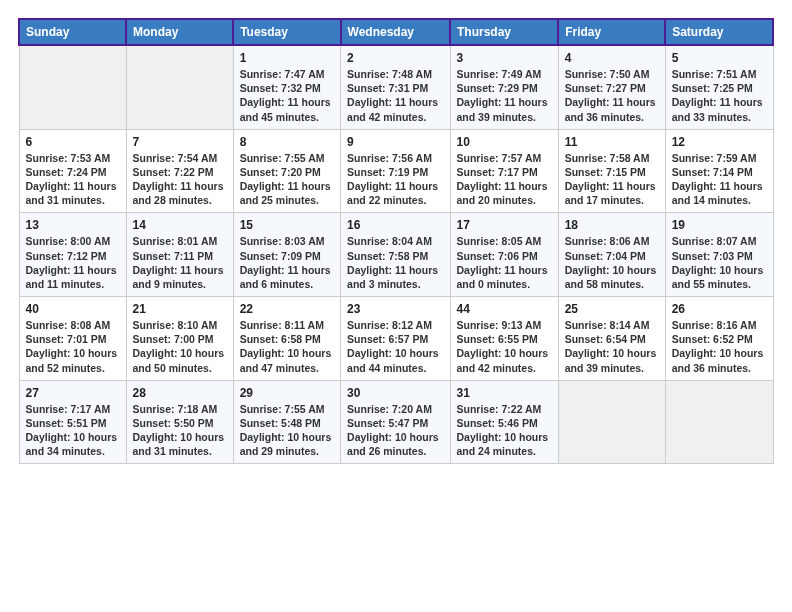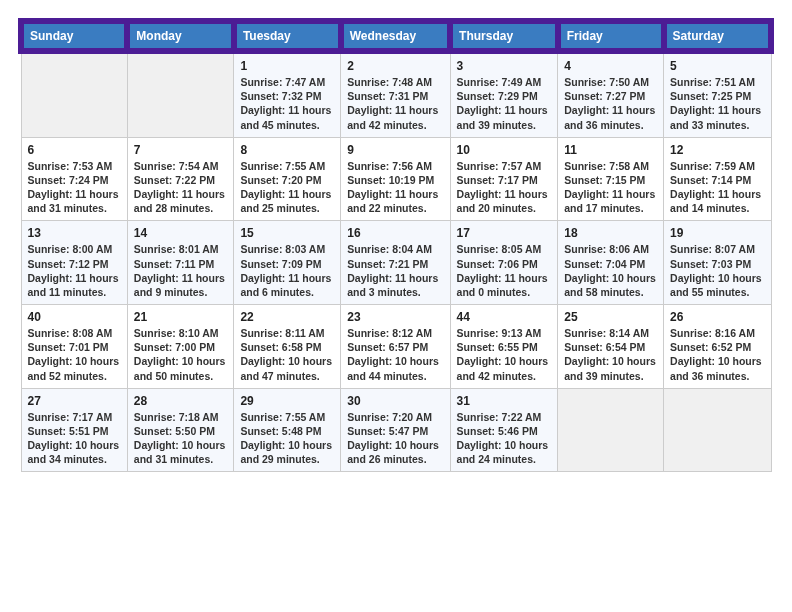--- a/index.html
+++ b/index.html
@@ -49,21 +49,21 @@
       border-collapse: collapse;
       font-size: 11px;
     }
     .calendar th {
       background: #3a7cc1;
       color: #fff;
       text-align: left;
       padding: 5px 6px;
       font-size: 12px;
       font-weight: bold;
-      border: 6px solid #4c1d95;
+      border: 2px solid #4c1d95;
     }
     .calendar td {
       vertical-align: top;
       padding: 5px 6px;
       border: 1px solid #ccc;
       width: 113px;
       min-height: 70px;
       background: #fff;
     }
     .calendar tr:nth-child(odd) td { background: #f5f8fd; }
@@ -152,21 +152,21 @@
           </td>
           <td>
             <span class="day-num">8</span>
             <div class="day-detail">Sunrise: 7:55 AM
 Sunset: 7:20 PM
 Daylight: 11 hours and 25 minutes.</div>
           </td>
           <td>
             <span class="day-num">9</span>
             <div class="day-detail">Sunrise: 7:56 AM
-Sunset: 10:19 PM
+Sunset: 7:19 PM
 Daylight: 11 hours and 22 minutes.</div>
           </td>
           <td>
             <span class="day-num">10</span>
             <div class="day-detail">Sunrise: 7:57 AM
 Sunset: 7:17 PM
 Daylight: 11 hours and 20 minutes.</div>
           </td>
           <td>
             <span class="day-num">11</span>
@@ -196,21 +196,21 @@
           </td>
           <td>
             <span class="day-num">15</span>
             <div class="day-detail">Sunrise: 8:03 AM
 Sunset: 7:09 PM
 Daylight: 11 hours and 6 minutes.</div>
           </td>
           <td>
             <span class="day-num">16</span>
             <div class="day-detail">Sunrise: 8:04 AM
-Sunset: 7:21 PM
+Sunset: 7:58 PM
 Daylight: 11 hours and 3 minutes.</div>
           </td>
           <td>
             <span class="day-num">17</span>
             <div class="day-detail">Sunrise: 8:05 AM
 Sunset: 7:06 PM
 Daylight: 11 hours and 0 minutes.</div>
           </td>
           <td>
             <span class="day-num">18</span>

